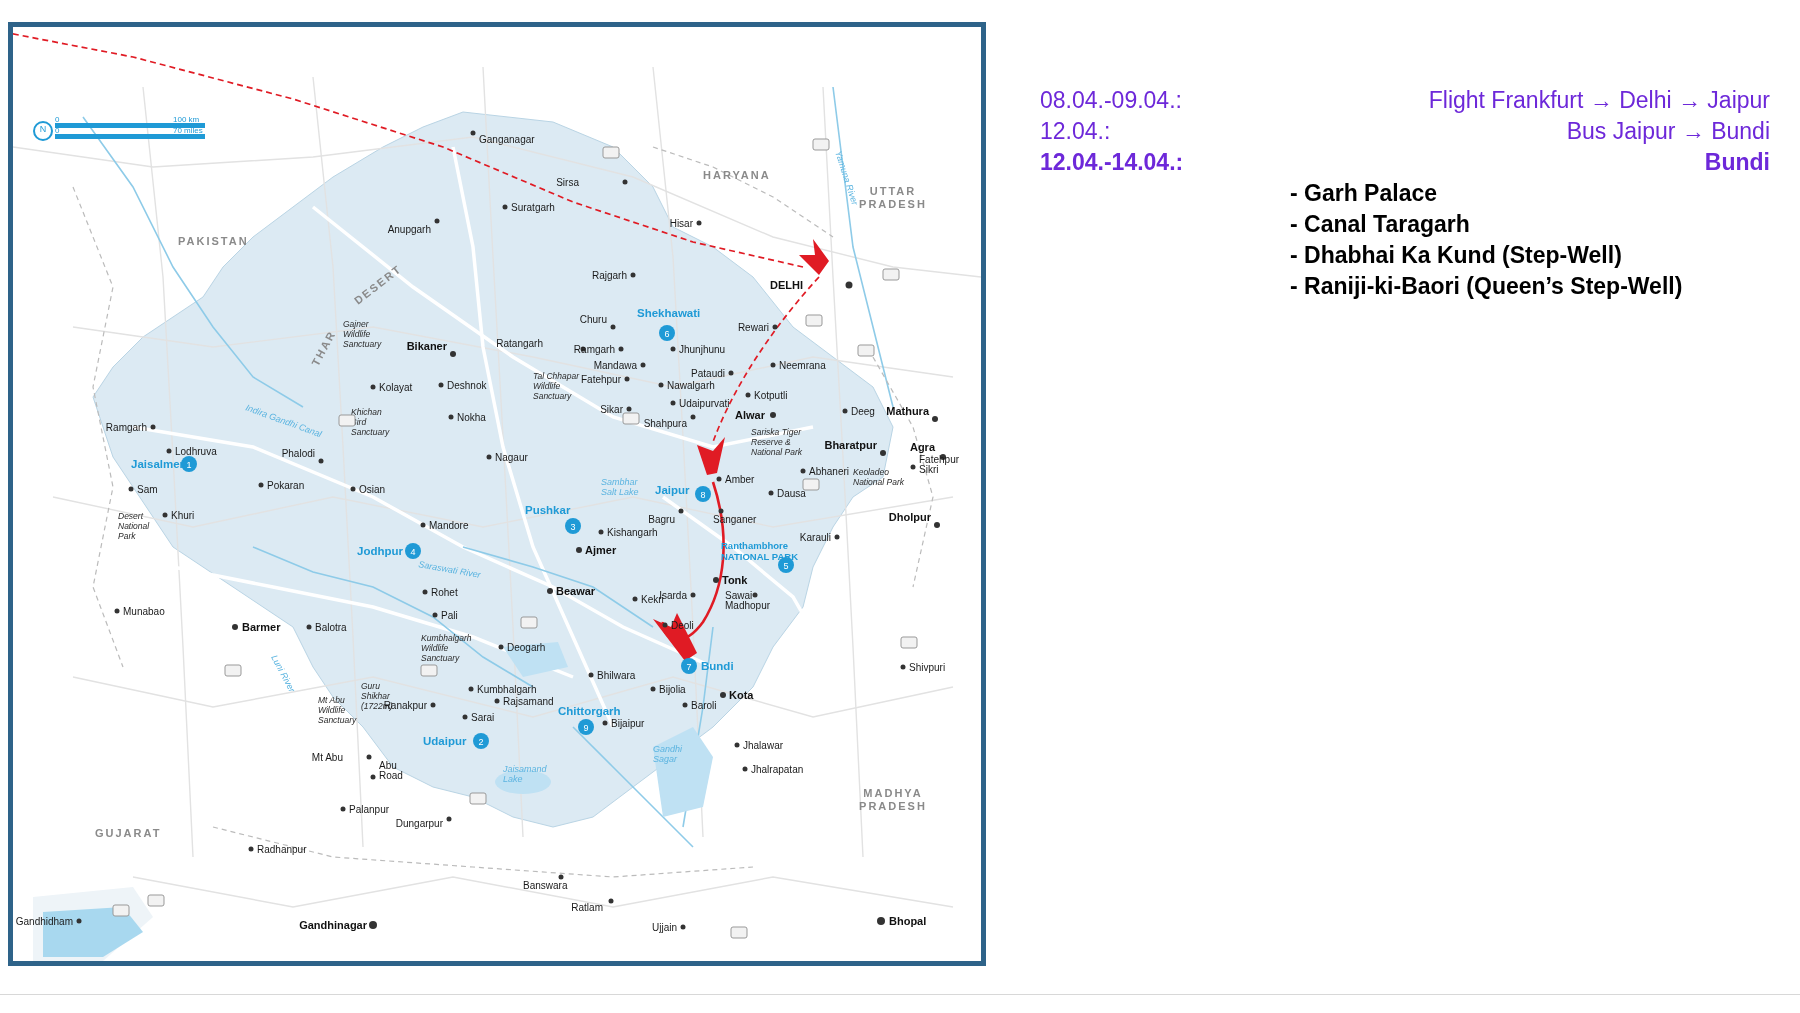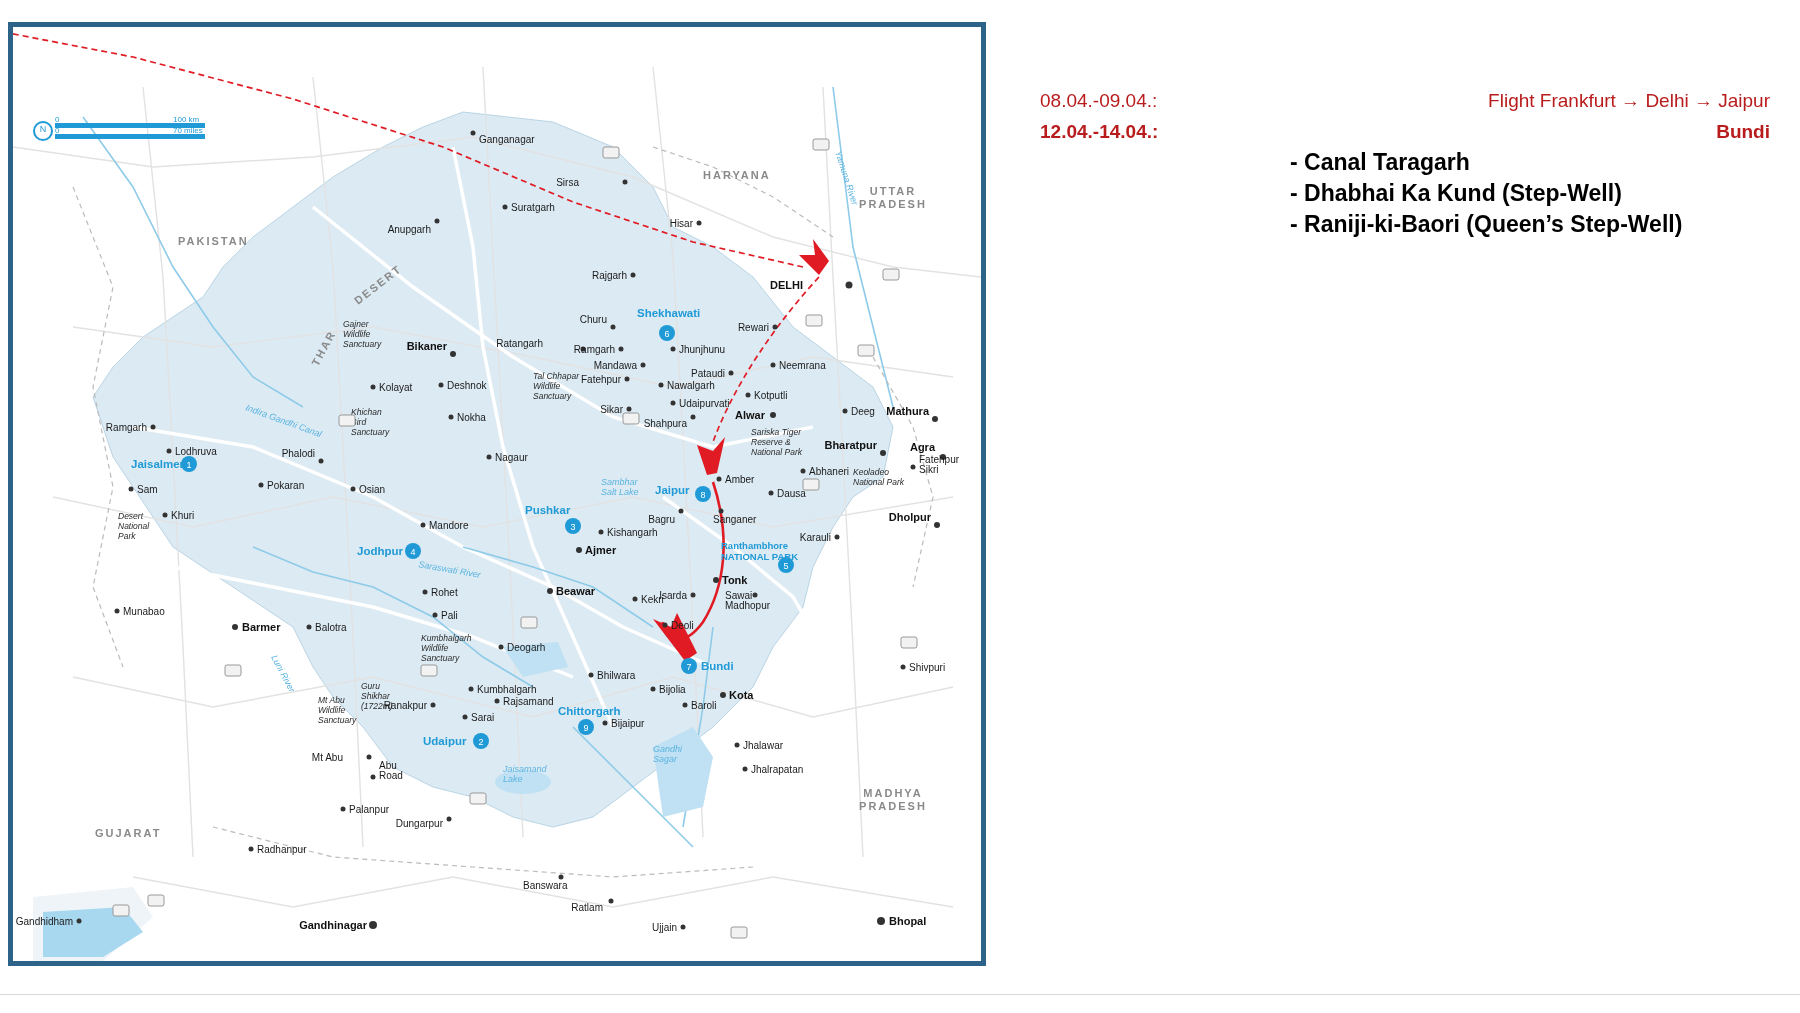--- a/index.html
+++ b/index.html
@@ -54,23 +54,23 @@
   
   #itinerary {
     position: absolute;
     left: 1040px;
     top: 85px;
     width: 730px;
   }
   .itin-row {
     display: flex;
     align-items: baseline;
-    font-size: 19px;
+    font-size: 23px;
     line-height: 31px;
-    color: #b91c1c;
+    color: #6d28d9;
     white-space: nowrap;
   }
   .itin-date { width: 250px; flex: 0 0 250px; }
   .itin-text { flex: 1; text-align: right; }
   .bold { font-weight: bold; }
   .sub-row { padding-left: 250px; font-size: 23px; line-height: 31px; font-weight: bold; color: #000; }
 
   
   #bottom-rule {
     position: absolute;
@@ -440,24 +440,29 @@
   </div>
 </div>
 
 <div id="itinerary">
 
   <div class="itin-row">
     <span class="itin-date">08.04.-09.04.:</span>
     <span class="itin-text">Flight Frankfurt → Delhi → Jaipur</span>
   </div>
 
+  <div class="itin-row">
+    <span class="itin-date">12.04.:</span>
+    <span class="itin-text">Bus Jaipur → Bundi</span>
+  </div>
 
   <div class="itin-row">
     <span class="itin-date bold">12.04.-14.04.:</span>
     <span class="itin-text bold">Bundi</span>
   </div>
 
+  <div class="sub-row">- Garh Palace</div>
   <div class="sub-row">- Canal Taragarh</div>
   <div class="sub-row">- Dhabhai Ka Kund (Step-Well)</div>
   <div class="sub-row">- Raniji-ki-Baori (Queen’s Step-Well)</div>
 </div>
 
 <div id="bottom-rule"></div>
 
 </body></html>

